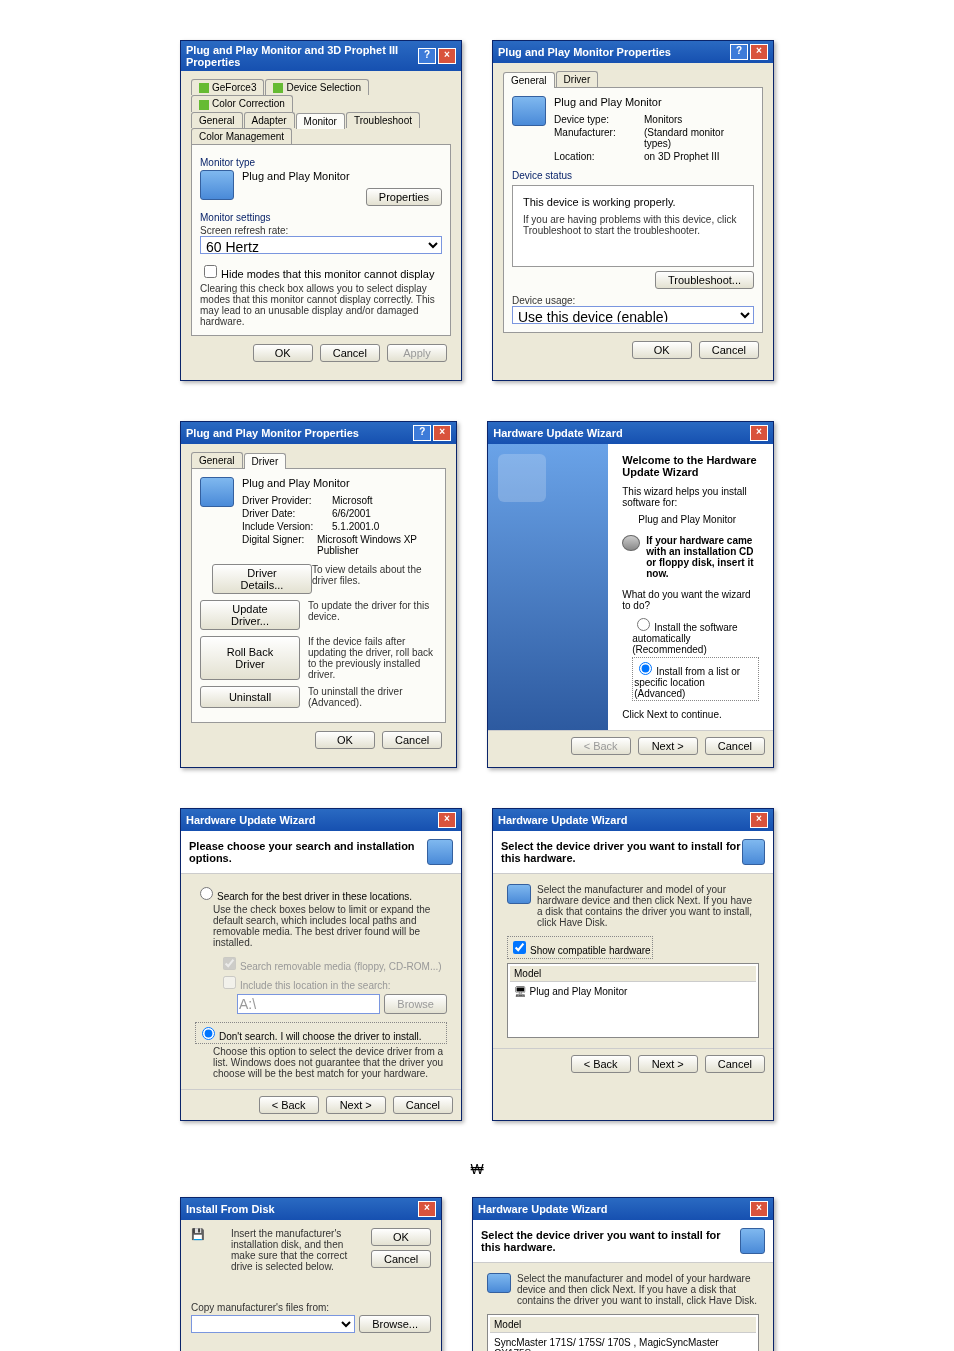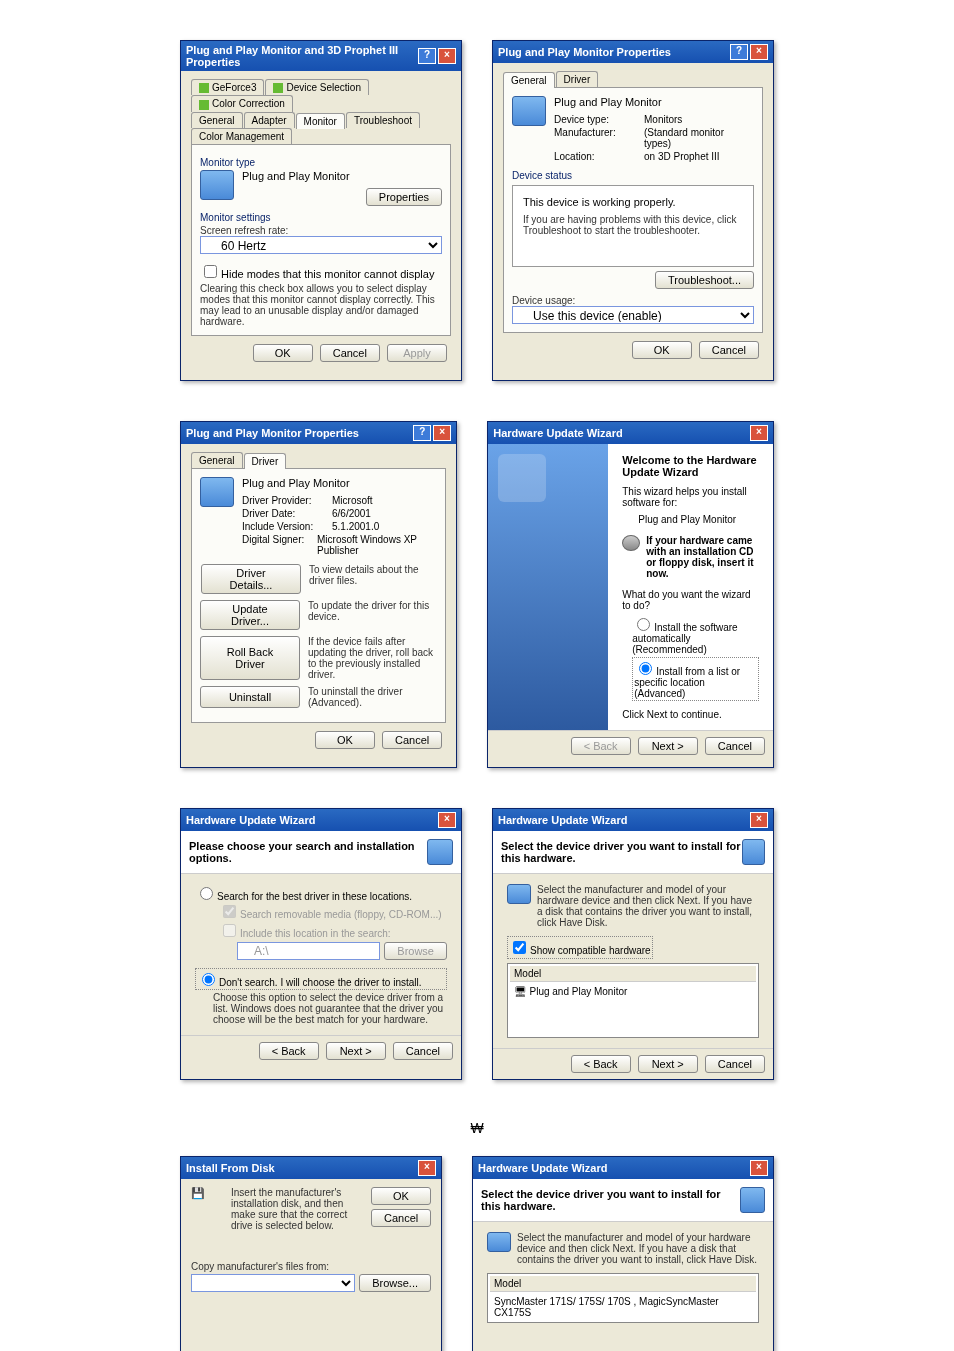--- a/index.html
+++ b/index.html
@@ -15,21 +15,21 @@
 .tab { padding:2px 7px; background:#ece9d8; border:1px solid #999; border-bottom:none; border-radius:3px 3px 0 0; margin-right:1px;white-space:nowrap;}
 .tab.active{background:#fcfcf8;position:relative;top:1px;}
 .tablogo{width:10px;height:10px;display:inline-block;vertical-align:middle;margin-right:3px;}
 .panel{border:1px solid #999;background:#fcfcf8;padding:8px;min-height:150px;}
 .groupbox{border:1px solid #999;padding:10px;margin:4px 0;}
 .grouplabel{color:#0a246a;font-size:10px;margin:4px 0 2px;}
 .btn{background:linear-gradient(#fff,#e3e1d1);border:1px solid #888;border-radius:3px;padding:2px 12px;font-size:11px;min-width:60px;}
 .btn:disabled{color:#999;}
 .btnrow{text-align:right;padding:8px 4px;}
 .btnrow .btn{margin-left:4px;}
-.input{border:1px solid #7a96df;background:#fff;padding:1px 16px;font-size:12px;width:100%;box-sizing:border-box;}
+.input{border:1px solid #7a96df;background:#fff;padding:1px 1px;font-size:14px;width:100%;box-sizing:border-box;}
 select.input{height:18px;}
 .iconline{display:flex;gap:8px;align-items:flex-start;margin-bottom:6px;}
 .moni{width:32px;height:28px;background:linear-gradient(#7fb8ef,#4a8ad8);border:1px solid #34609f;border-radius:3px;}
 .kv{display:flex;font-size:10px;margin:2px 0;}
 .kv .k{width:90px;}
 .wizard{background:#fff;}
 .wizleft{width:120px;background:linear-gradient(180deg,#6aa3e8 0%,#2d5aa0 100%);}
 .wizhdr{background:#fff;padding:8px;border-bottom:1px solid #ccc;display:flex;justify-content:space-between;align-items:center;}
 .wizhdr b{font-size:11px;}
 .wizbody{padding:10px 14px;min-height:140px;font-size:10px;}
@@ -180,21 +180,21 @@
             <div class="kv">
                 <div class="k">Include Version:</div>
                 <div>5.1.2001.0</div>
               </div>
             <div class="kv">
                 <div class="k">Digital Signer:</div>
                 <div>Microsoft Windows XP Publisher</div>
               </div>
           </div>
         </div>
-        <div class="flex" style="gap:8px;margin:6px 1px">
+        <div class="flex" style="margin:6px 12px">
             <button class="btn" style="width:100px">Driver Details...</button>
             <div class="small" style="flex:1">To view details about the driver files.</div>
           </div>
         <div class="flex" style="gap:8px;margin:6px 0">
             <button class="btn" style="width:100px">Update Driver...</button>
             <div class="small" style="flex:1">To update the driver for this device.</div>
           </div>
         <div class="flex" style="gap:8px;margin:6px 0">
             <button class="btn" style="width:100px">Roll Back Driver</button>
             <div class="small" style="flex:1">If the device fails after updating the driver, roll back to the previously installed driver.</div>
@@ -254,20 +254,21 @@
         <div class="tbtns">
           <div class="tbtn close">×</div>
         </div>
       </div>
     <div class="wizhdr">
         <b>Please choose your search and installation options.</b>
         <div class="moni" style="width:28px;height:24px"></div>
       </div>
     <div class="wizbody">
       <label style="display:block"><input type="radio" name="w2" class="radio" style=""><span>Search for the best driver in these locations.</span></label>
+      <div class="small" style="margin:2px 0 6px 18px">Use the check boxes below to limit or expand the default search, which includes local paths and removable media. The best driver found will be installed.</div>
       <label class="disabled" style="display:block;margin-left:24px"><input type="checkbox" class="chk" checked="" disabled="" style=""><span>Search removable media (floppy, CD-ROM...)</span></label>
       <label class="disabled" style="display:block;margin-left:24px"><input type="checkbox" class="chk" disabled="" style=""><span>Include this location in the search:</span></label>
       <div class="flex" style="gap:4px;margin:2px 0 8px 42px">
         <input class="input disabled" disabled="" style="flex: 1 1 0%;" value="A:\">
         <button class="btn" disabled="">Browse</button>
       </div>
       <label style="display:block;border:1px dotted #888;padding:1px"><input type="radio" name="w2" class="radio" checked="" style=""><span>Don't search. I will choose the driver to install.</span></label>
       <div class="small" style="margin:2px 0 0 18px">Choose this option to select the device driver from a list. Windows does not guarantee that the driver you choose will be the best match for your hardware.</div>
     </div>
     <div class="wizbtns">

